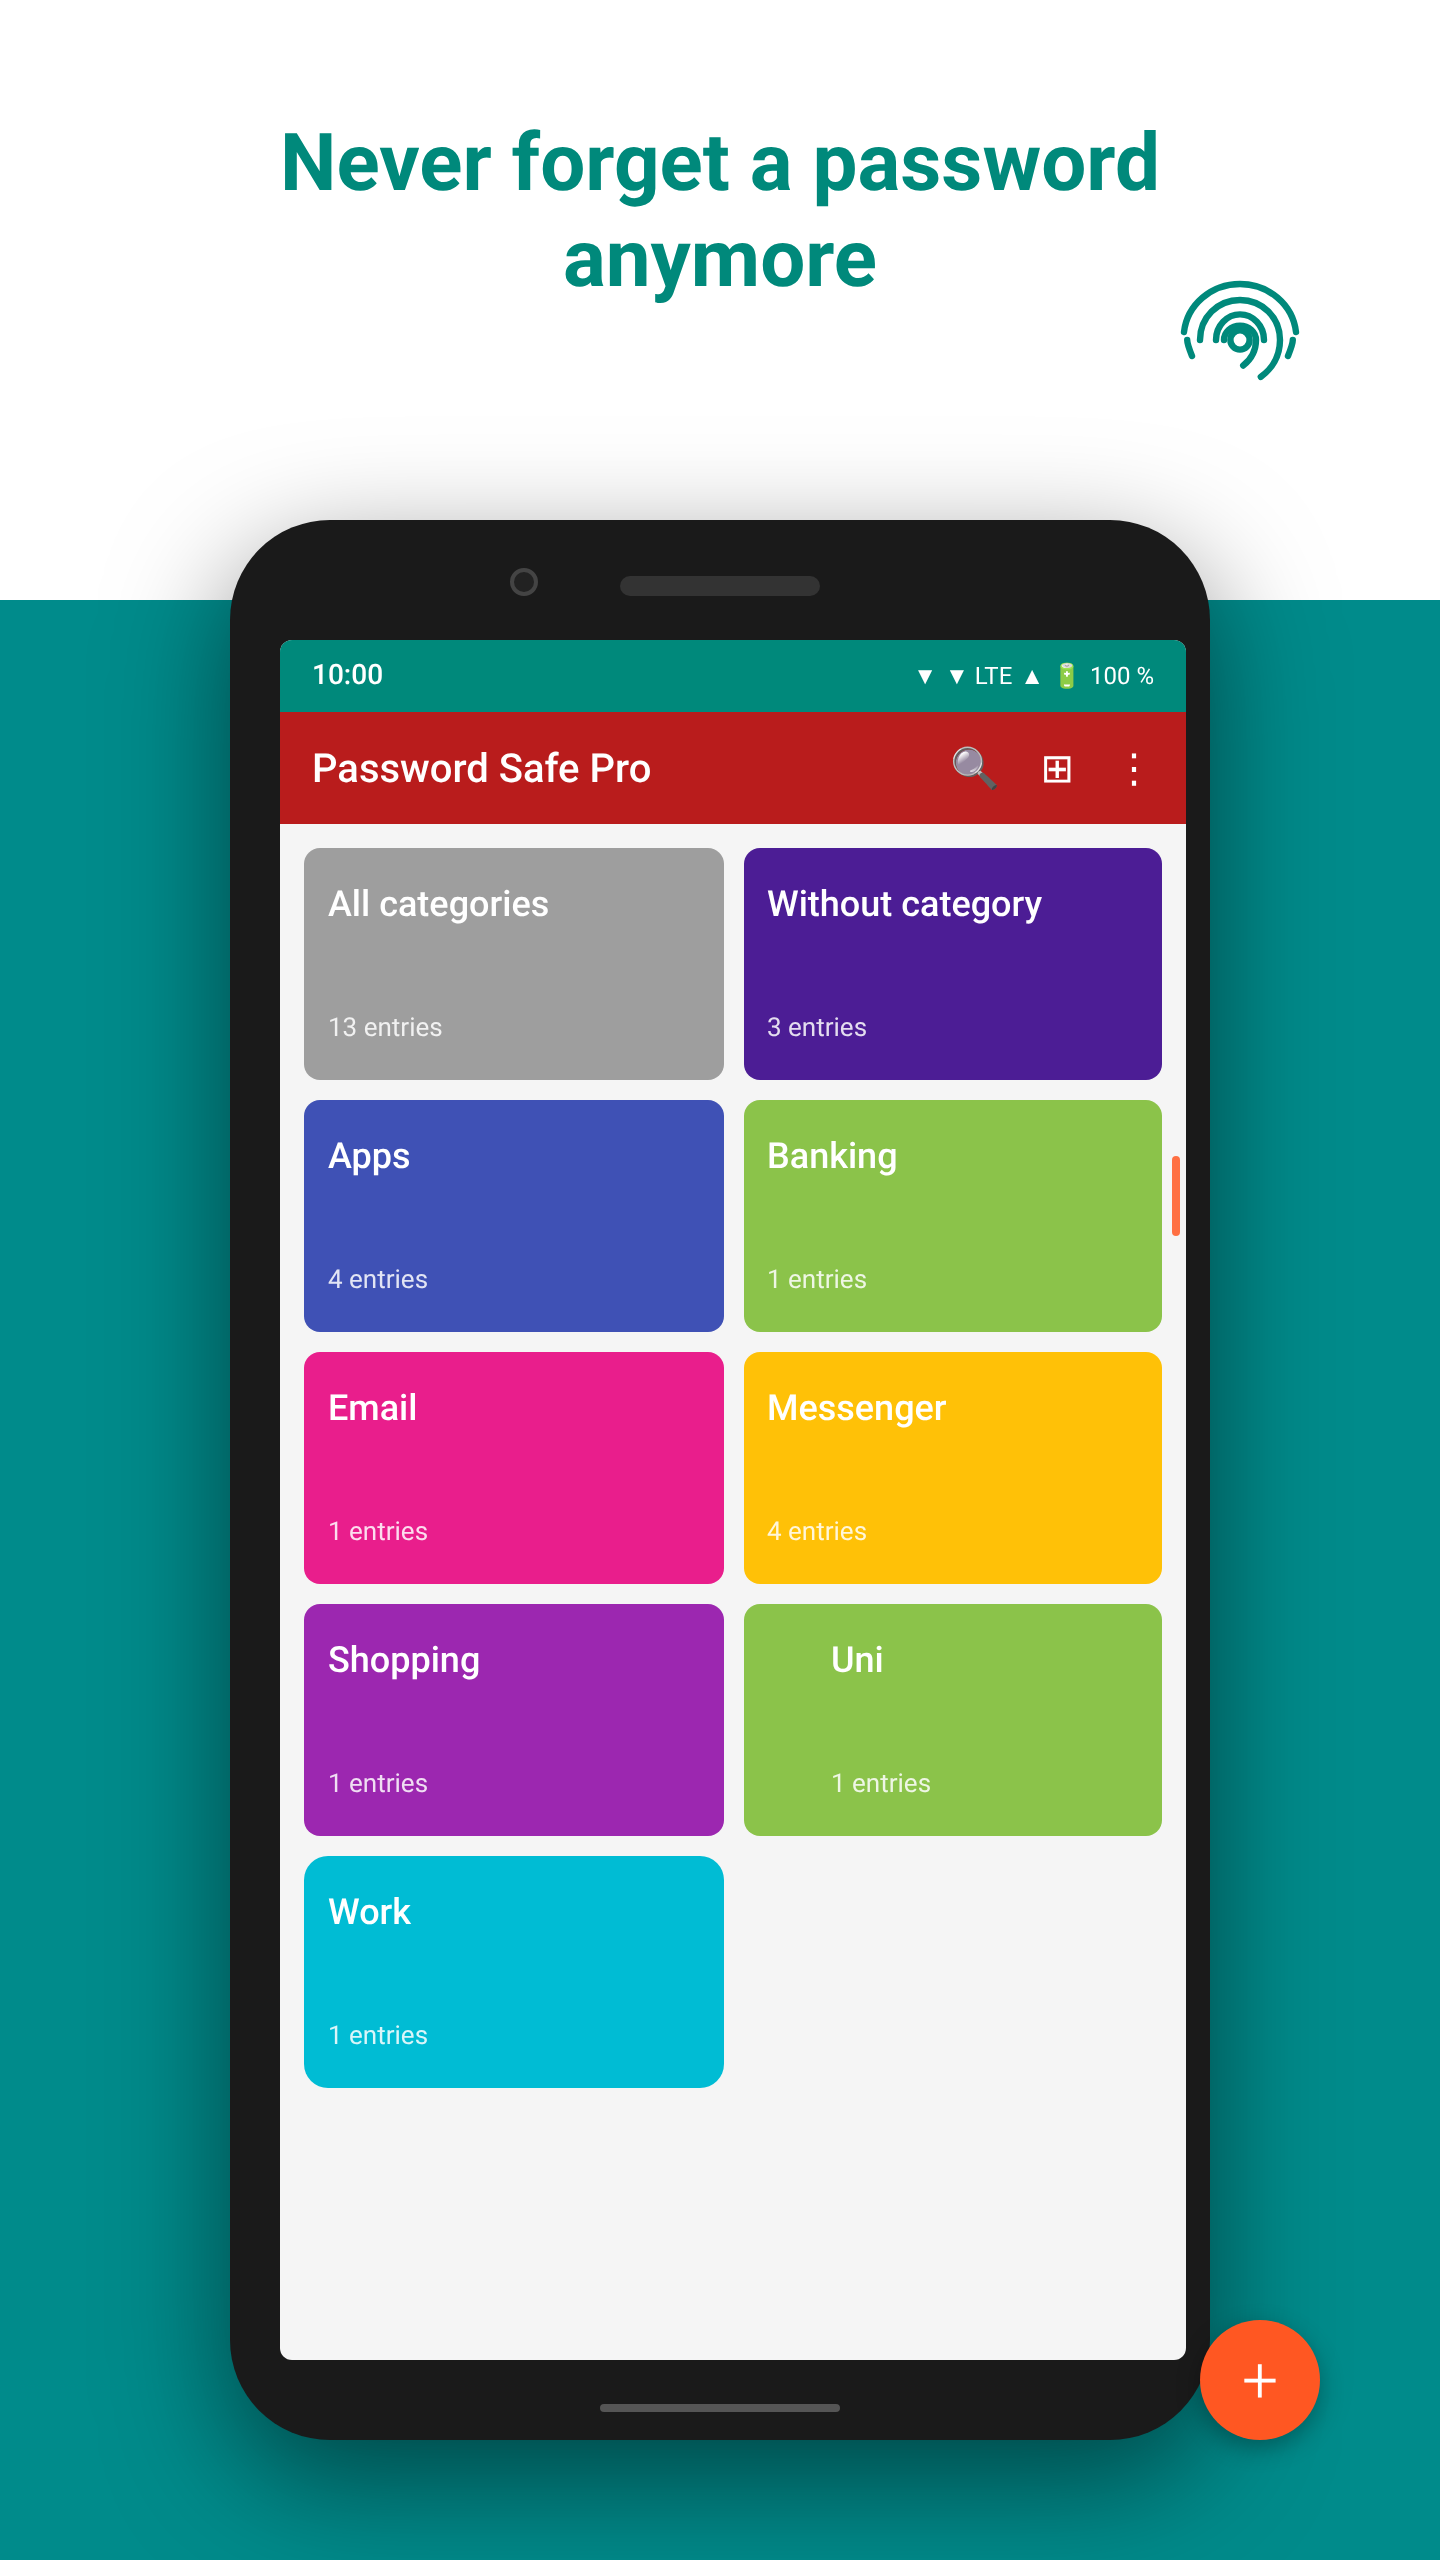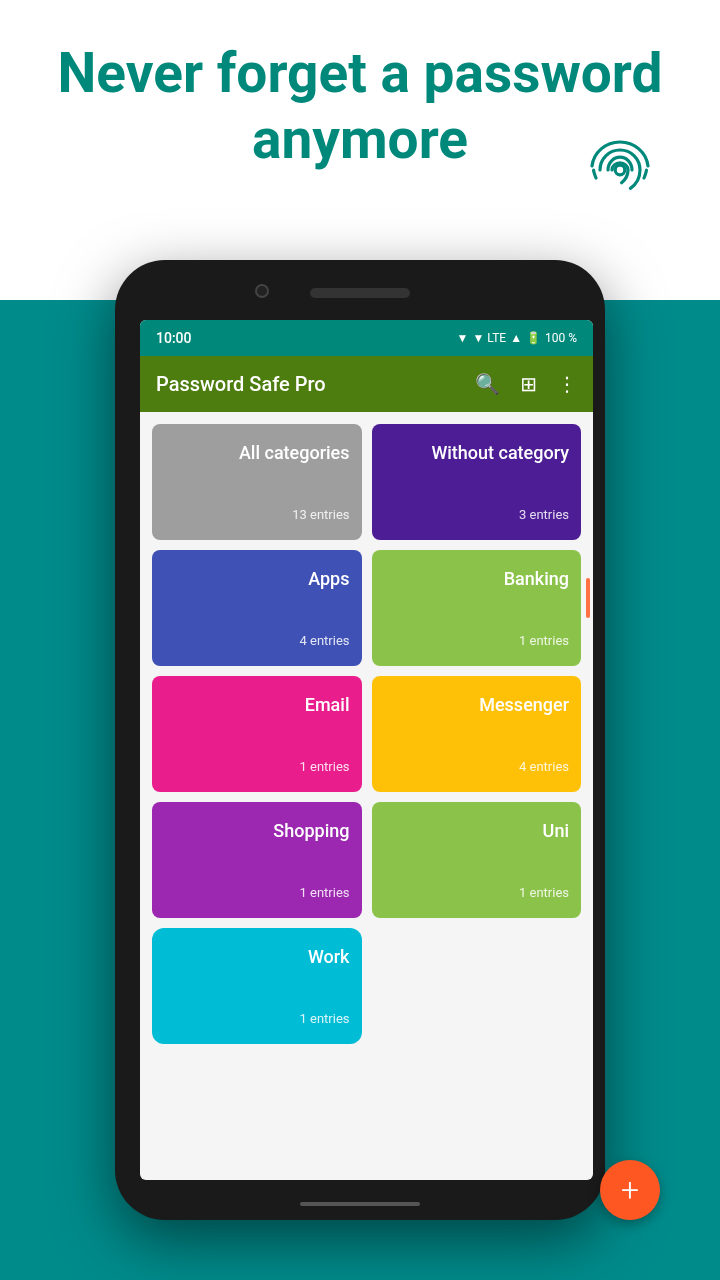--- a/index.html
+++ b/index.html
@@ -28,24 +28,25 @@
 
     
     .header-text {
       position: absolute;
       top: 40px;
       left: 0; right: 0;
       text-align: center;
       padding: 0 40px;
     }
     .header-title {
-      font-size: 55px;
+      font-size: 40px;
       font-weight: 700;
       color: #00897b;
       line-height: 1.2;
+      margin-top: 18px;
     }
 
     
     .fingerprint-icon {
       position: absolute;
       top: 130px;
       right: 60px;
       width: 80px;
       height: 80px;
     }
@@ -94,21 +95,21 @@
     .status-icons {
       color: white;
       font-size: 12px;
       display: flex;
       align-items: center;
       gap: 4px;
     }
 
     
     .app-bar {
-      background: #4d7c0f;
+      background: #b91c1c;
       height: 56px;
       display: flex;
       align-items: center;
       padding: 0 16px;
       justify-content: center;
     }
     .app-title {
       color: white;
       font-size: 20px;
       font-weight: 500;
@@ -132,21 +133,21 @@
       grid-template-columns: 1fr 1fr;
       gap: 10px;
       background: #f5f5f5;
     }
 
     .category-tile {
       border-radius: 8px;
       padding: 18px 12px;
       display: flex;
       flex-direction: column;
-      align-items: flex-end;
+      align-items: flex-start;
       justify-content: center;
       cursor: pointer;
       min-height: 90px;
       gap: 40px;
     }
 
     .tile-name {
       color: white;
       font-size: 18px;
       font-weight: 500;

